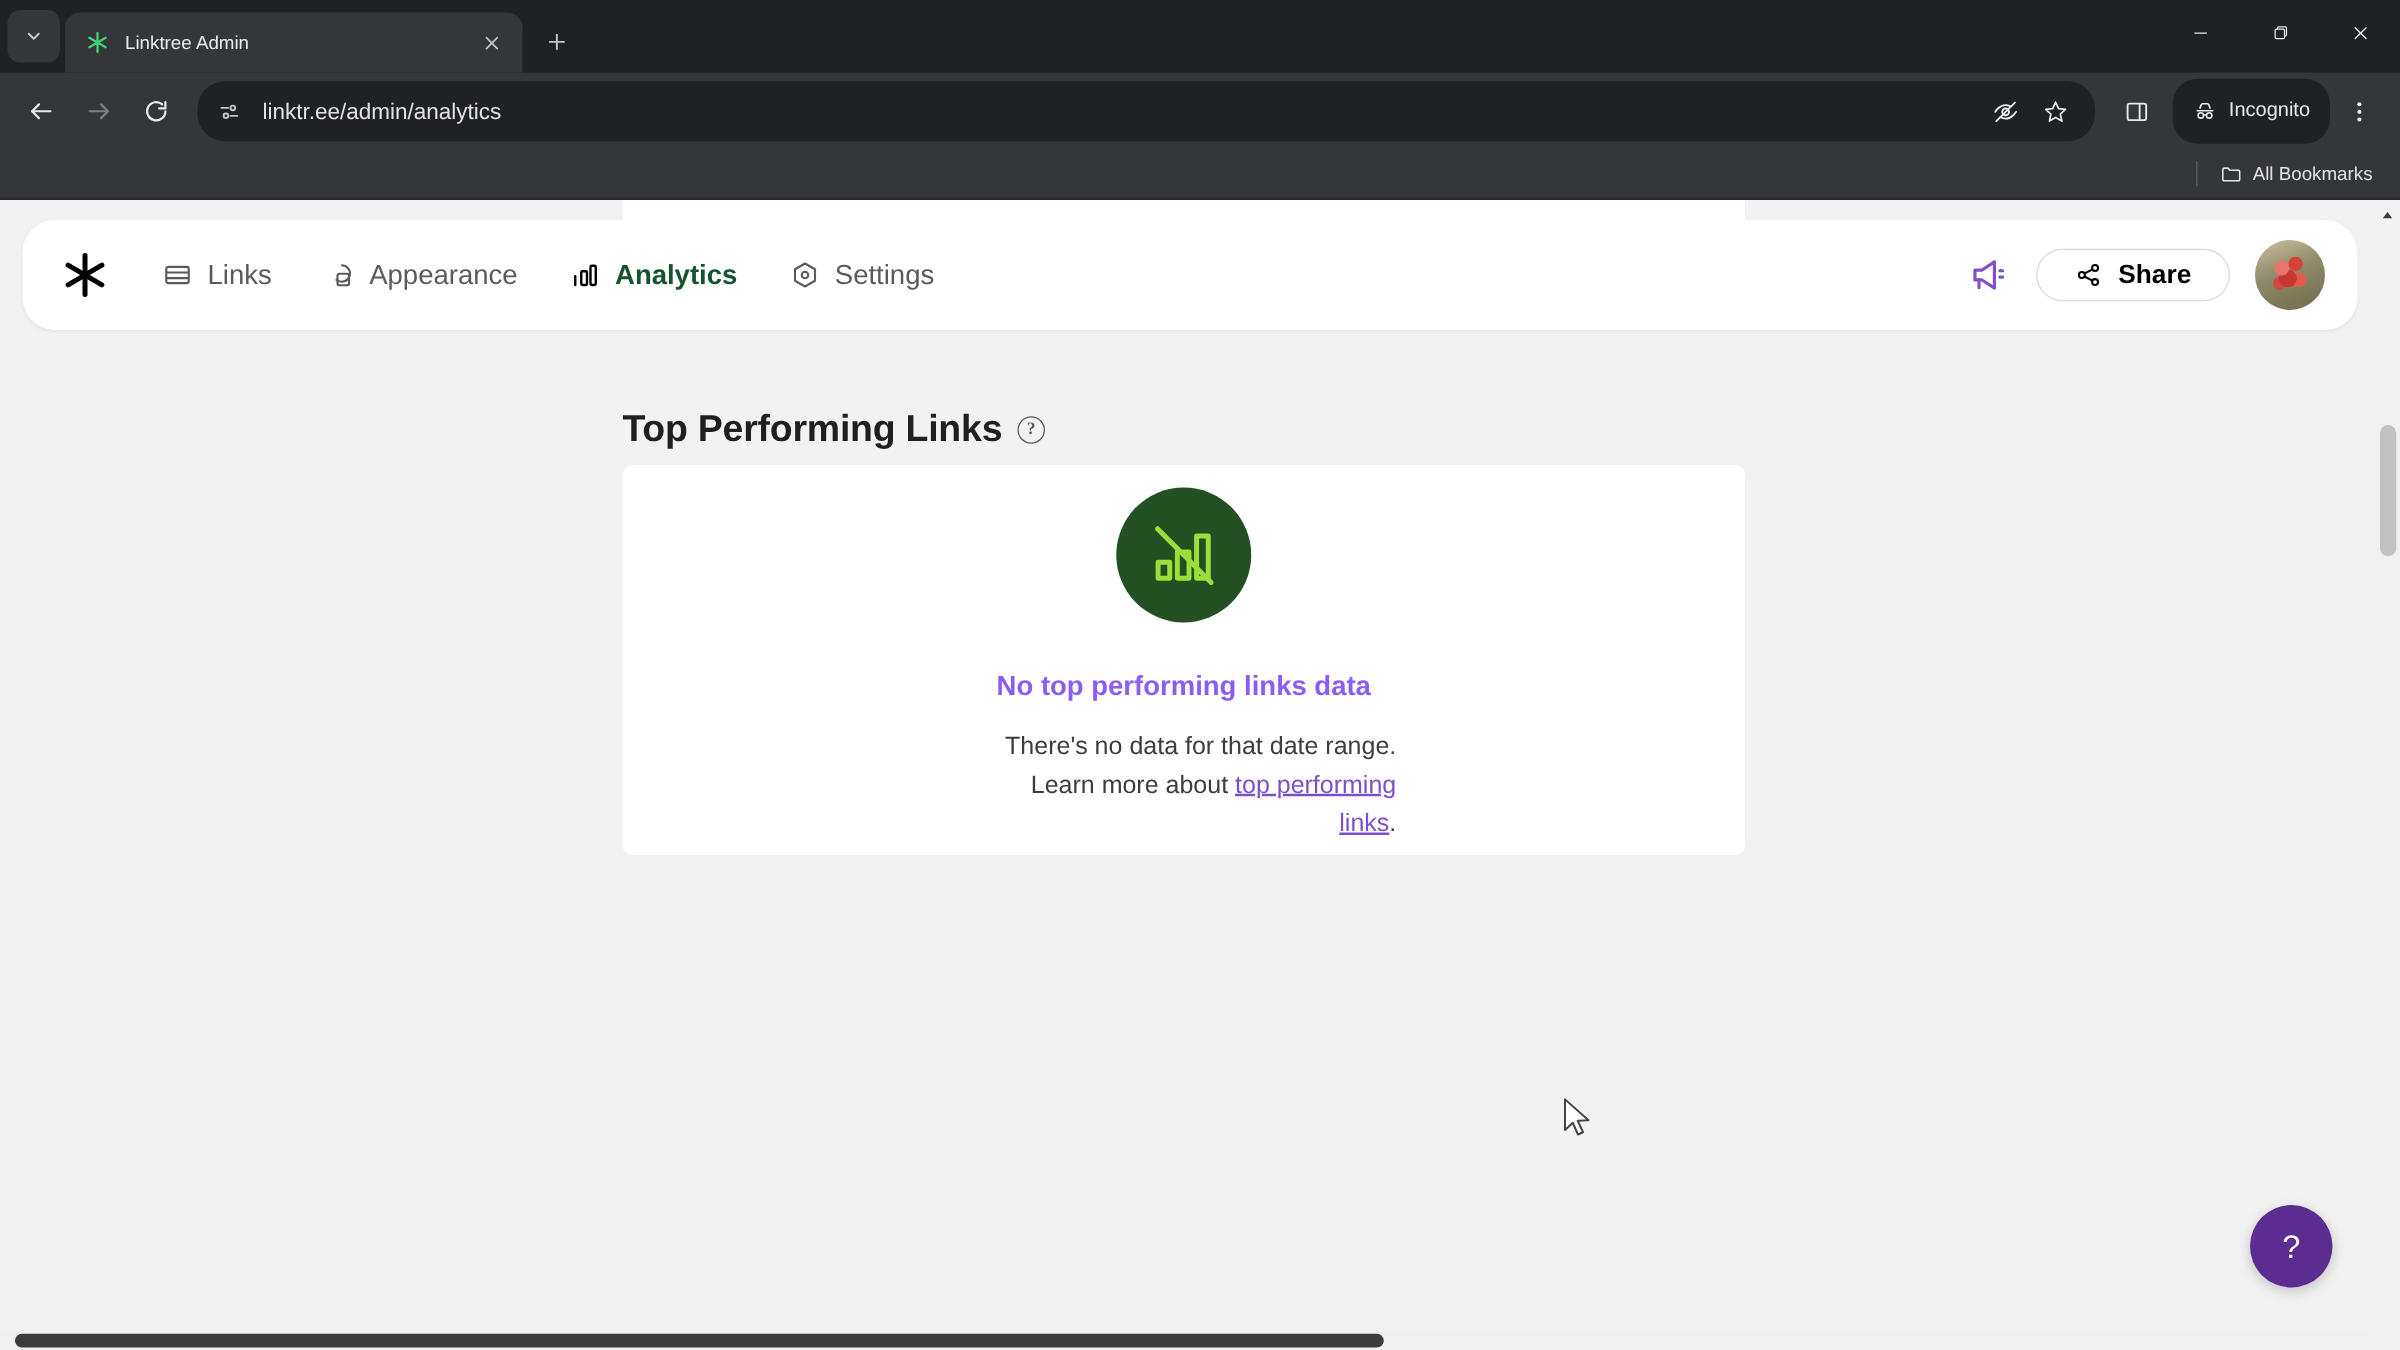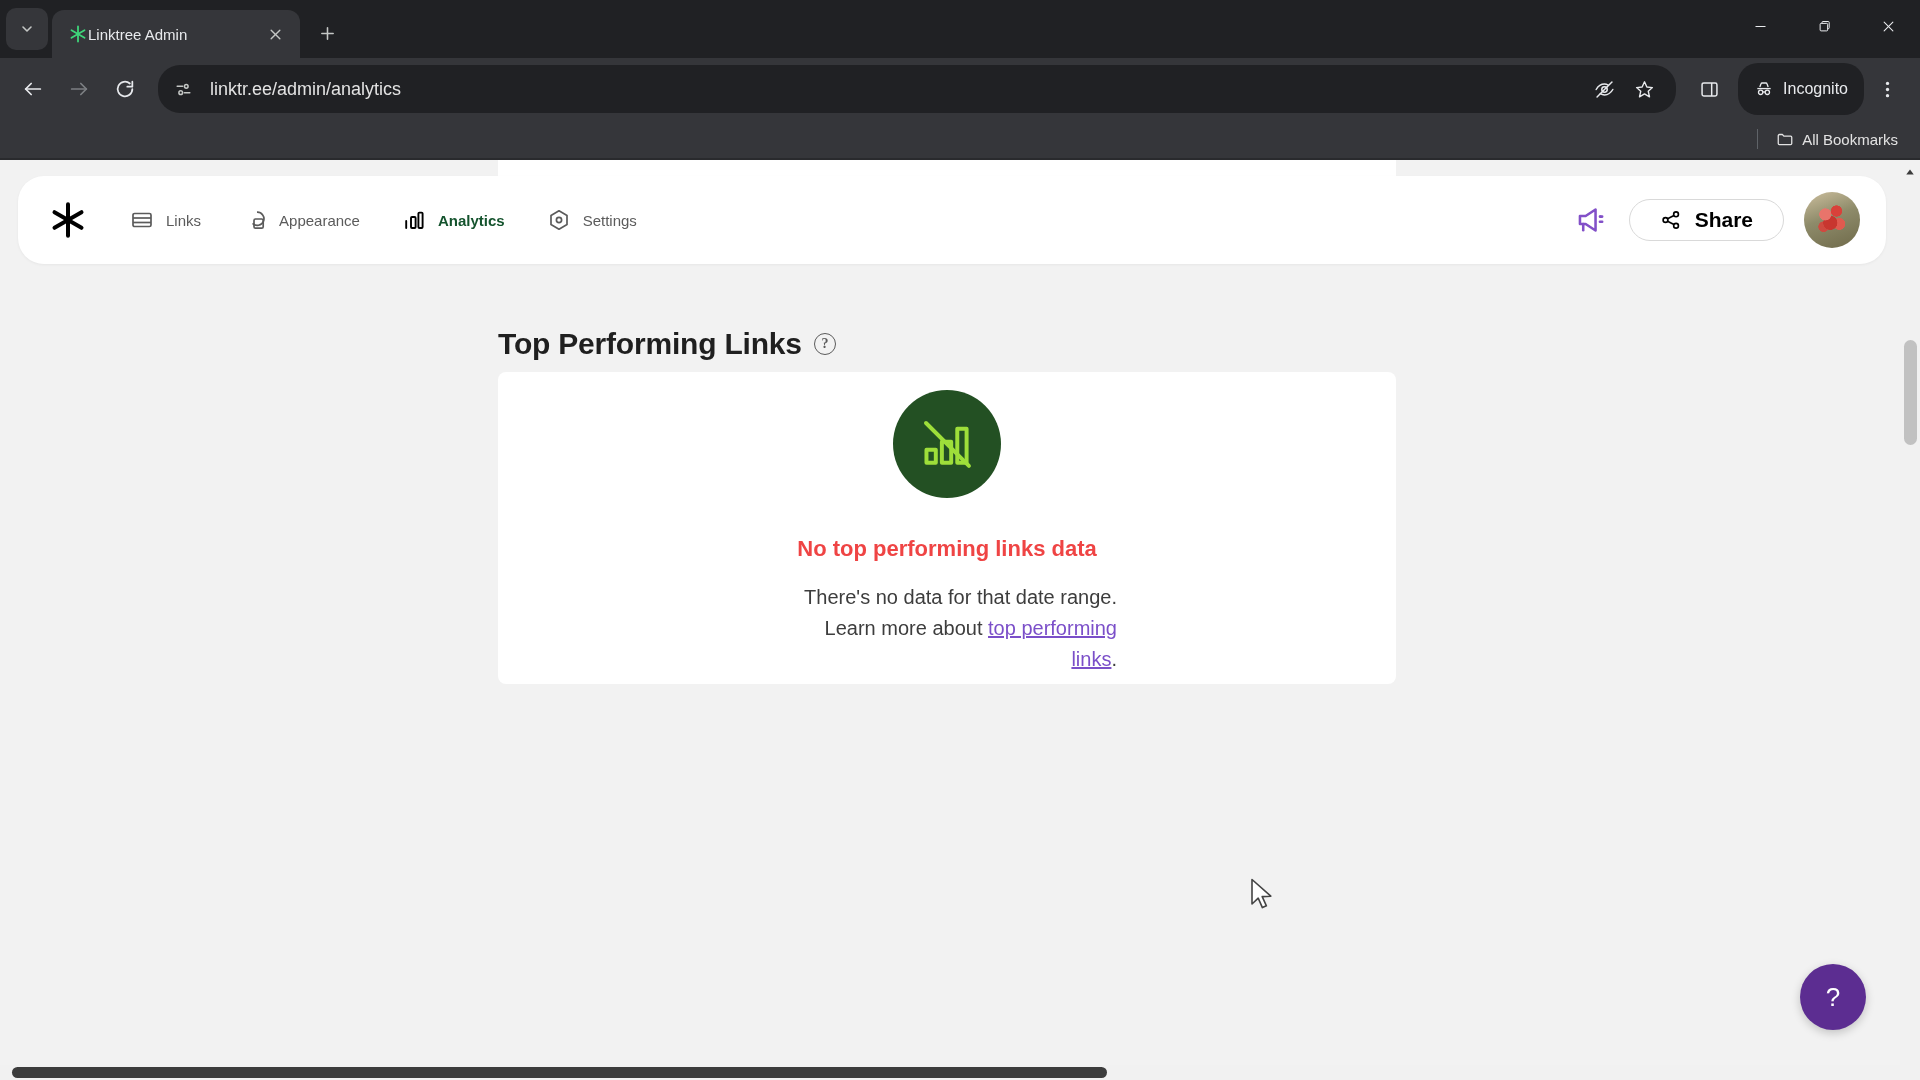--- a/index.html
+++ b/index.html
@@ -18,24 +18,24 @@
     display: flex; align-items: flex-end; position: relative;
   }
   .tab-search {
     width: 42px; height: 42px; margin: 0 4px 8px 6px;
     border-radius: 10px; background:#35363a;
     display:flex; align-items:center; justify-content:center;
     flex:0 0 auto; cursor:pointer;
   }
   .tab-search svg { width:16px; height:16px; }
   .tab {
-    height: 48px; width: 248px; background: #35363a;
+    height: 48px; width: 366px; background: #35363a;
     border-radius: 12px 12px 0 0;
     display: flex; align-items: center; padding: 0 12px 0 16px;
-    position: relative; flex:0 0 auto; cursor:pointer;
+    position: relative; gap: 12px; flex:0 0 auto; cursor:pointer;
   }
   .tab-favicon { width:20px; height:20px; display:flex; align-items:center; justify-content:center; flex:0 0 auto;}
   .tab-title {
     color:#e8eaed; font-size:15px; white-space:nowrap; overflow:hidden;
     text-overflow:ellipsis; flex:1 1 auto;
   }
   .tab-close { width:26px; height:26px; border-radius:50%; display:flex; align-items:center;
     justify-content:center; flex:0 0 auto; cursor:pointer;}
   .tab-close svg { width:13px; height:13px; }
   .newtab {
@@ -94,21 +94,21 @@
     position:absolute; left:18px; top:16px; width:1868px; height:88px;
     background:#ffffff; border-radius:26px;
     display:flex; align-items:center; padding: 0 26px 0 30px;
     box-shadow: 0 1px 3px rgba(0,0,0,0.05);
     z-index: 5;
   }
   .lt-logo { width:40px;height:40px;display:flex;align-items:center;justify-content:center;margin-right:38px;cursor:pointer;flex:0 0 auto;}
   .nav { display:flex; align-items:center; gap:34px; flex:1 1 auto;}
   .nav-item { display:flex;align-items:center;gap:12px;cursor:pointer;padding:6px 4px;}
   .nav-item .ni-icon{width:24px;height:24px;display:flex;align-items:center;justify-content:center;flex:0 0 auto;}
-  .nav-item .ni-label{font-size:15px;color:#5b5b5b;}
+  .nav-item .ni-label{font-size:22px;color:#5b5b5b;}
   .nav-item.active .ni-label{color:#14532d; font-weight:bold;}
   .header-right{display:flex;align-items:center;gap:20px;flex:0 0 auto;}
   .megaphone{width:34px;height:34px;display:flex;align-items:center;justify-content:center;cursor:pointer;}
   .share-btn{
     height:42px;border:1.5px solid #d9d9d9;border-radius:27px;background:#fff;
     display:flex;align-items:center;gap:13px;padding:0 30px;cursor:pointer;
   }
   .share-btn .sb-label{font-size:21px;font-weight:bold;color:#000;}
   .avatar{
     width:56px;height:56px;border-radius:50%;flex:0 0 auto;cursor:pointer;
@@ -145,21 +145,21 @@
   }
 
   .empty-state{
     display:flex;flex-direction:column;align-items:center;justify-content:center;
     height:100%;padding-top:8px;
   }
   .empty-circle{
     width:108px;height:108px;border-radius:50%;background:#235023;
     display:flex;align-items:center;justify-content:center;margin-bottom:38px;
   }
-  .empty-title{font-size:22px;font-weight:bold;color:#ef4444;margin-bottom:20px;}
+  .empty-title{font-size:22px;font-weight:bold;color:#8b5cf6;margin-bottom:20px;}
   .empty-sub{font-size:20px;color:#3d3d3d;line-height:31px;text-align:right;max-width:340px;}
   .empty-sub a{color:#7b4fc9;text-decoration:underline;}
 
   
   .help-fab{
     position:absolute; right:54px; bottom:50px; width:66px;height:66px;
     border-radius:50%; background:#5c2d91; color:#fff;
     display:flex;align-items:center;justify-content:center;
     font-size:26px; cursor:pointer; box-shadow:0 3px 10px rgba(0,0,0,0.2);
     z-index:8;

